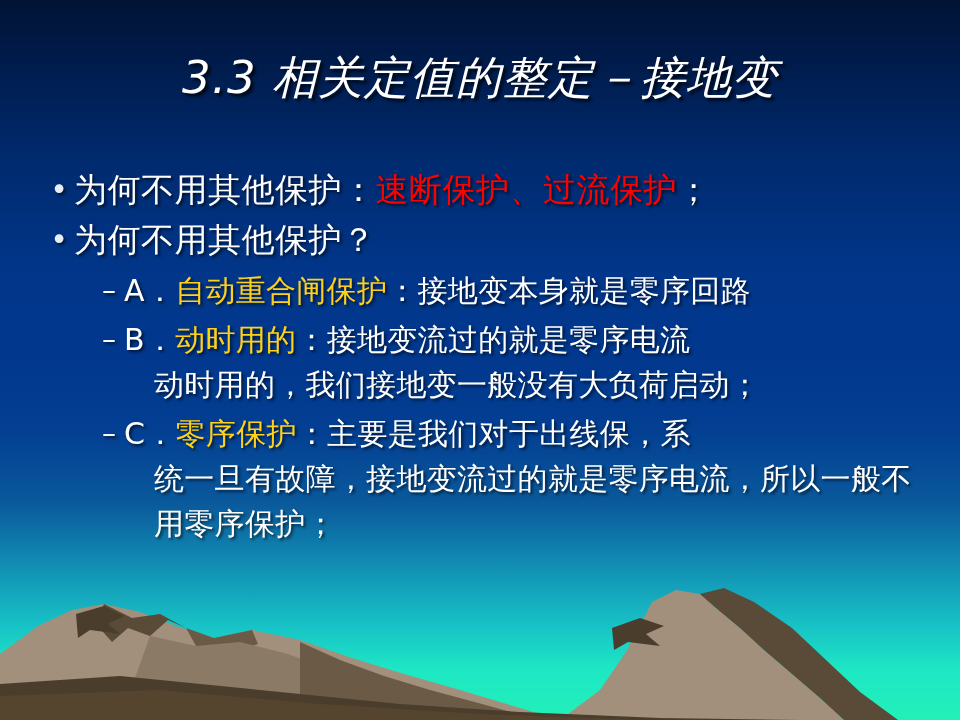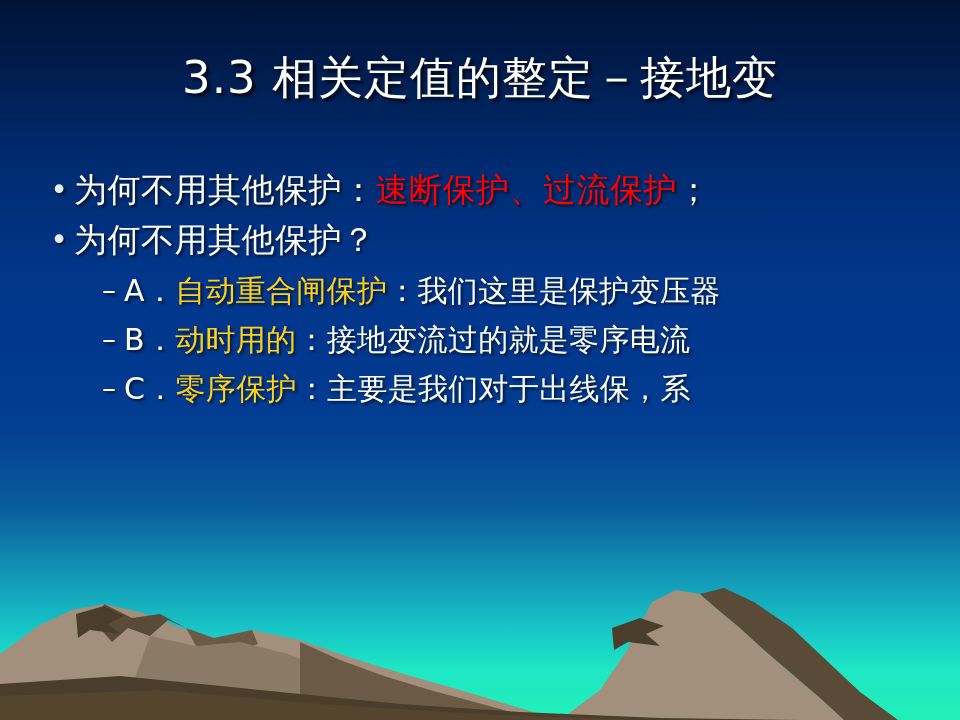--- a/index.html
+++ b/index.html
@@ -38,20 +38,21 @@
   }
 
   
   #title-block {
     position: absolute;
     left: 0;
     top: 52px;
     width: 960px;
     text-align: center;
     z-index: 3;
+    font-style: italic;
   }
   #slide-title {
     display: inline-block;
     color: #ffffff;
     font-size: 45px;
     line-height: 1.15;
     letter-spacing: 1px;
     font-weight: normal;
     text-shadow: 3px 3px 3px rgba(0,0,0,0.75);
     white-space: nowrap;
@@ -161,27 +162,27 @@
       <span class="text"><span>为何不用其他保护：</span><span class="hl-red">速断保护、过流保护</span><span>；</span></span>
     </div>
 
     <div class="lvl1">
       <span class="bullet">•</span>
       <span class="text"><span>为何不用其他保护？</span></span>
     </div>
 
     <div class="lvl2">
       <span class="dash">–</span>
-      <span class="text"><span class="lat">A．</span><span class="hl-yellow">自动重合闸保护</span><span>：</span><span>我们这里是保护变压器</span></span>
+      <span class="text"><span class="lat">A．</span><span class="hl-yellow">自动重合闸保护</span><span>：</span><span>接地变本身就是零序回路</span></span>
     </div>
 
     <div class="lvl2">
       <span class="dash">–</span>
-      <span class="text"><span class="lat">B．</span><span class="hl-yellow">动时用的</span><span>：</span><span>接地变流过的就是零序电流</span></span>
+      <span class="text"><span class="lat">B．</span><span class="hl-yellow">动时用的</span><span>：</span><span>接地变流过的就是零序电流</span><span class="cont">动时用的，我们接地变一般没有大负荷启动；</span></span>
     </div>
 
     <div class="lvl2">
       <span class="dash">–</span>
-      <span class="text"><span class="lat">C．</span><span class="hl-yellow">零序保护</span><span>：</span><span>主要是我们对于出线保，系</span></span>
+      <span class="text"><span class="lat">C．</span><span class="hl-yellow">零序保护</span><span>：</span><span>主要是我们对于出线保，系</span><span class="cont">统一旦有故障，接地变流过的就是零序电流，所以一般不用零序保护；</span></span>
     </div>
 
   </div>
 </div>
 
 </body></html>

